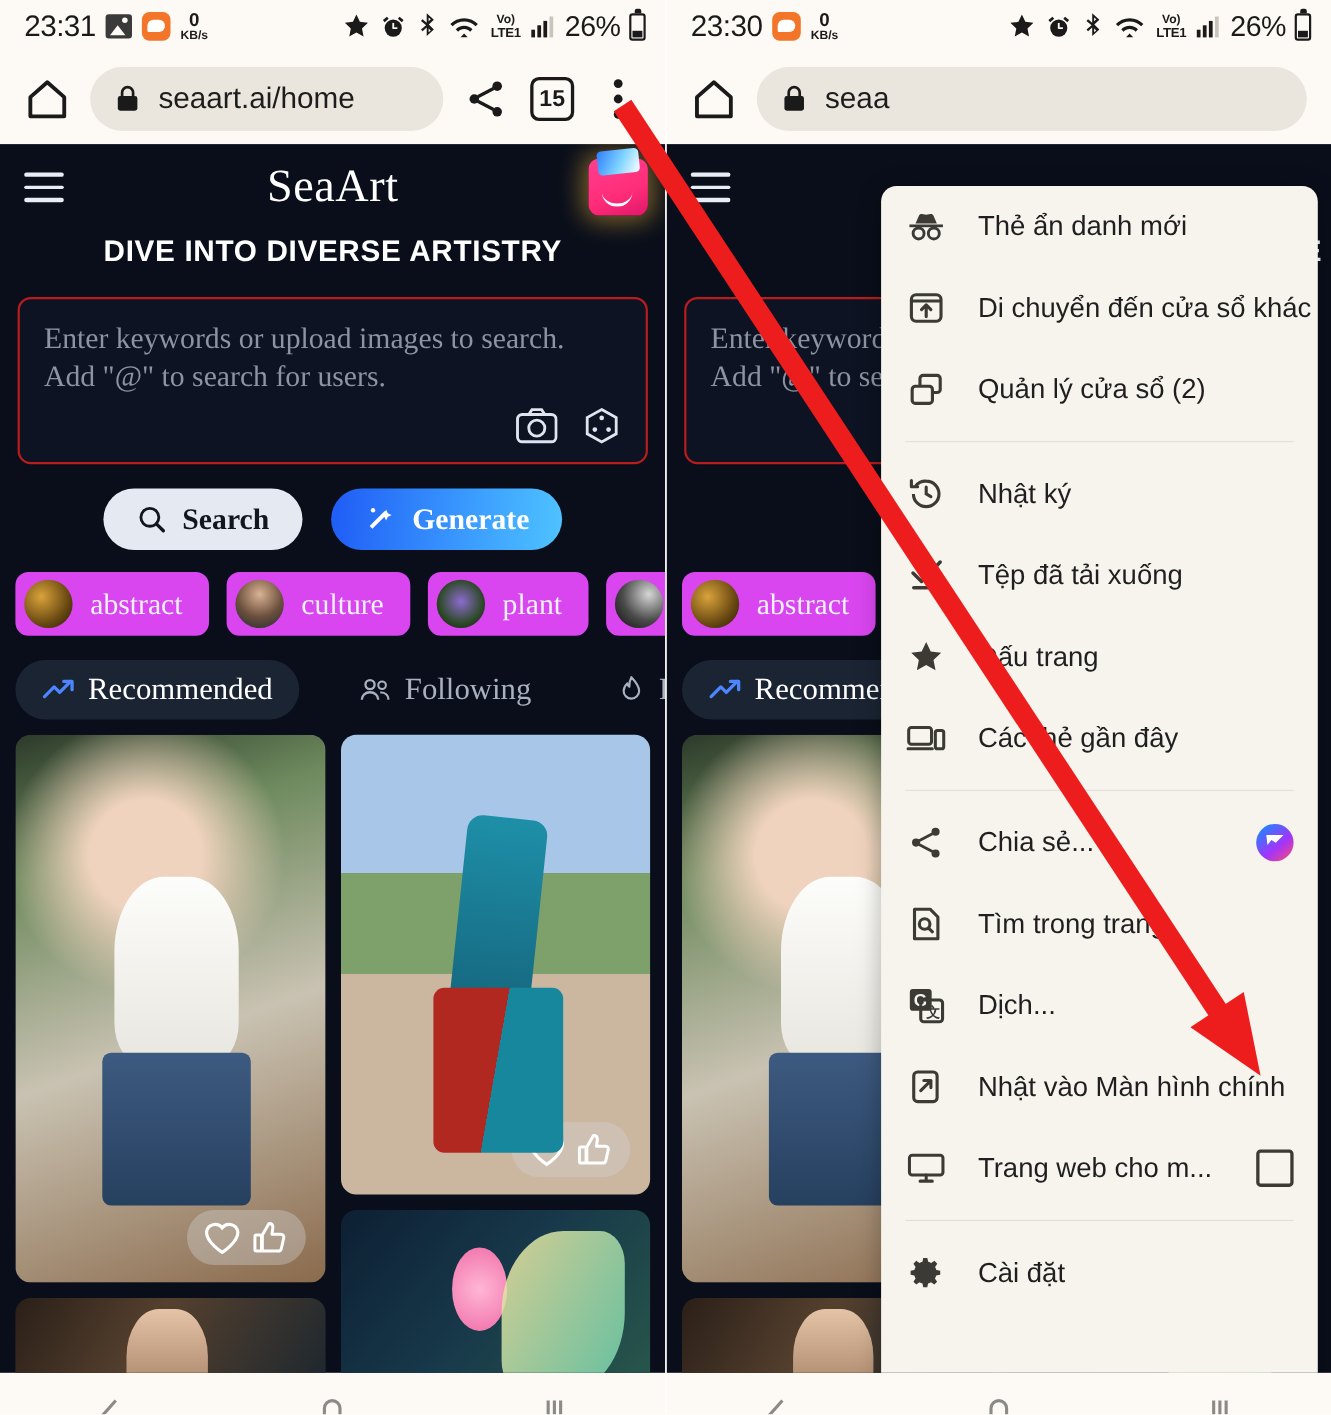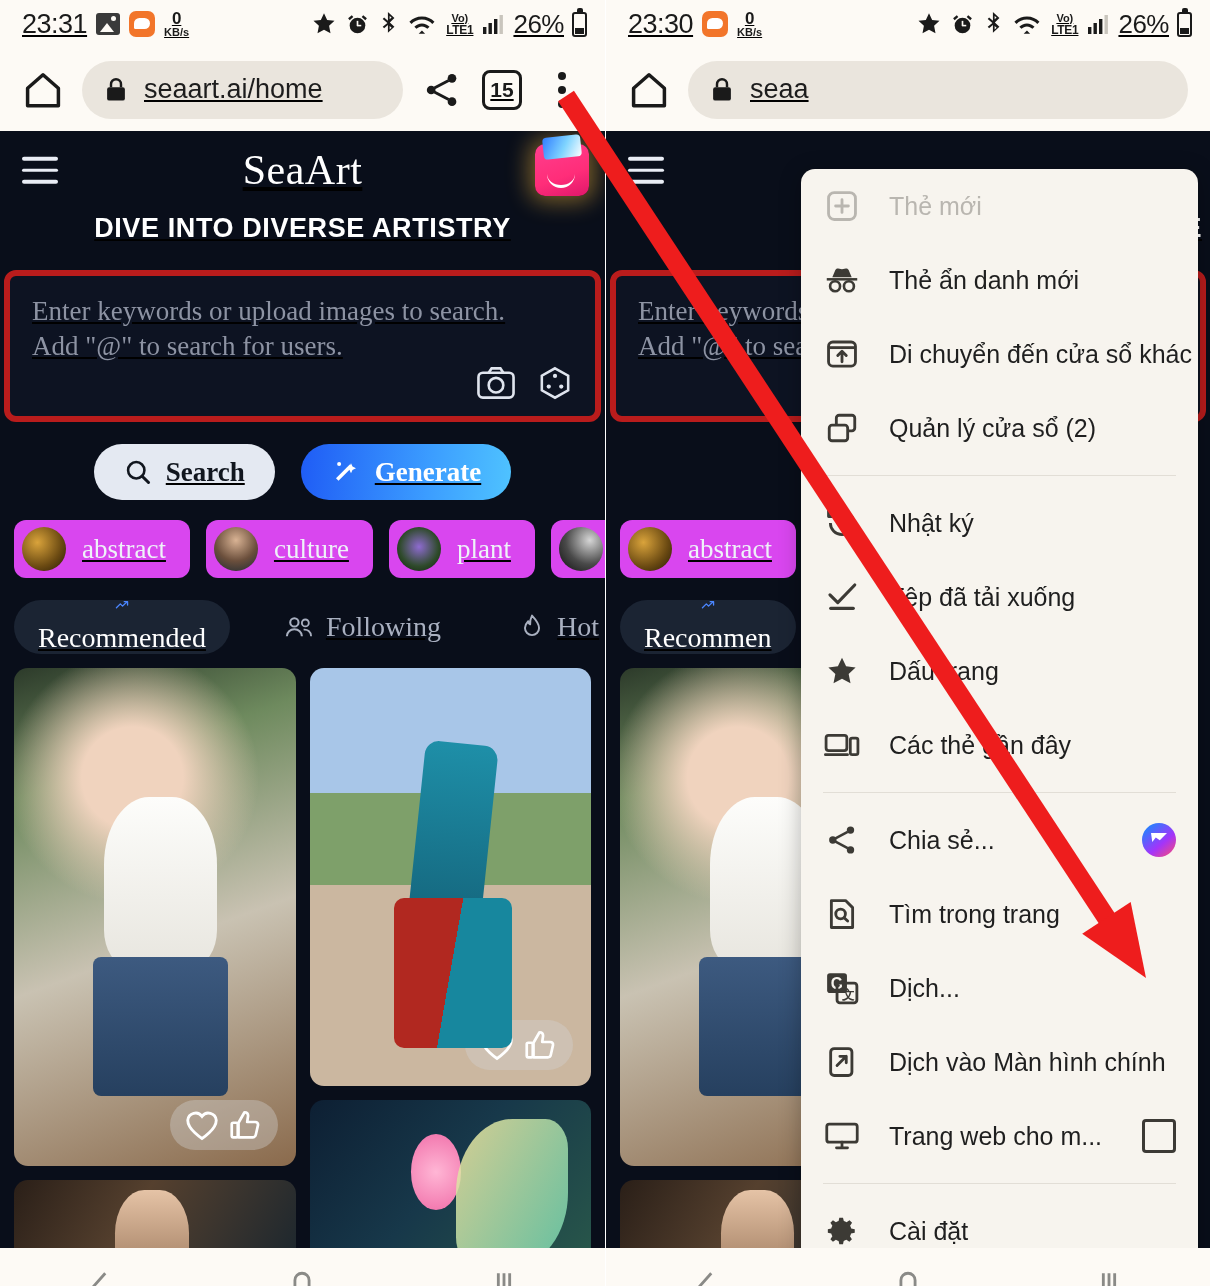--- a/index.html
+++ b/index.html
@@ -1,19 +1,19 @@
 <!DOCTYPE html>
 <html><head>
 <meta charset="utf-8">
 <style>
   * { box-sizing: border-box; margin: 0; padding: 0; }
   html, body { width: 1210px; height: 1286px; background: #fff; overflow: hidden; }
   body { font-family: "Liberation Sans", sans-serif; }
 
-  .screens { position: relative; width: 1210px; height: 1152px; display: flex; text-decoration: underline; }
+  .screens { position: relative; width: 1210px; height: 1152px; display: flex; }
   .phone { position: relative; width: 605px; height: 1286px; background: #fdfaf5; overflow: hidden; }
   .phone.right { border-left: 1px solid #ffffff; }
 
   
   .statusbar { height: 48px; background: #fdfaf5; display: flex; align-items: center;
                justify-content: space-between; padding: 0 18px 0 22px; }
   .sb-left { display: flex; align-items: center; gap: 9px; }
   .sb-time { font-size: 27px; color: #1a1a1a; letter-spacing: -0.5px; font-weight: 400; }
   .ic-gallery { width: 24px; height: 22px; background: #3a3a3a; border-radius: 3px; position: relative; }
   .ic-gallery::after { content:""; position:absolute; left:4px; bottom:3px; width:0;height:0;
@@ -58,21 +58,21 @@
   .bag { position: absolute; right: 16px; top: 50%; transform: translateY(-50%);
          width: 54px; height: 52px; border-radius: 10px;
          background: linear-gradient(160deg,#ff3f8e 0%,#ff2d79 60%,#e0176a 100%);
          box-shadow: 0 0 22px 6px rgba(255,190,60,.45); position:absolute;}
   .bag::before{content:"";position:absolute;left:8px;top:-8px;width:38px;height:22px;
      background:linear-gradient(120deg,#2f7cff,#7fd4ff 55%,#fff 100%);border-radius:4px;transform:rotate(-6deg);}
   .bag::after{content:"";position:absolute;left:12px;bottom:8px;width:28px;height:12px;
      border-bottom:3px solid #fff;border-radius:0 0 16px 16px;}
   .tagline { text-align: center; font-size: 27px; font-weight: 700; color: #fff; letter-spacing: 0.6px; margin-top: 4px;}
 
-  .searchbox { margin: 26px 4px 0; height: 152px; border: 6px solid #b91c1c; border-radius: 12px;
+  .searchbox { margin: 26px 16px 0; height: 152px; border: 2px solid #b91c1c; border-radius: 12px;
                background: #0d1322; padding: 18px 22px; position: relative;}
   .ph { font-family: "Liberation Serif", serif; font-size: 27px; color: #8d93a3; line-height: 1.3;}
   .sb-actions { position: absolute; right: 22px; bottom: 16px; display:flex; gap: 22px; }
 
   .cta-row { display: flex; justify-content: center; gap: 26px; margin-top: 22px; text-align: right; }
   .btn { height: 56px; border-radius: 30px; display: flex; align-items: center; gap: 14px; padding: 0 30px;
          font-family: "Liberation Serif", serif; font-size: 27px; font-weight: 700;}
   .btn-search { background: #e4e9f2; color: #11161f; }
   .btn-gen { background: linear-gradient(95deg,#1f5cf5 0%,#3b9cff 60%,#4fc3ff 100%); color: #fff; }
 
@@ -82,21 +82,21 @@
   .chip .thumb { width: 44px; height: 44px; border-radius: 50%; flex:0 0 auto; }
   .chip .lbl { font-family:"Liberation Serif", serif; font-size: 27px; color: #eef2f8;}
   .th-abstract{background:radial-gradient(circle at 35% 35%,#d9a33b,#6b4a12 60%,#241806);}
   .th-culture{background:radial-gradient(circle at 50% 30%,#d9b394,#6b4f3c 55%,#1c2a33);}
   .th-plant{background:radial-gradient(circle at 50% 45%,#8e6bd0,#2e4a2a 60%,#101a12);}
   .th-partial{background:radial-gradient(circle at 70% 30%,#d6d6d6,#4a4a4a 55%,#0d0d0d);}
 
   .tabs { display:flex; align-items:center; gap: 30px; margin: 22px 0 0 14px; }
   .tab { display:flex; align-items:center; gap: 12px; height: 54px; padding: 0 24px; border-radius: 28px;
          font-family:"Liberation Serif", serif; font-size: 28px; color: #a9b0c0;}
-  .tab.active { background: #1b2433; color: #fff; flex-direction: column; }
+  .tab.active { background: #1b2433; color: #fff; }
 
   .grid { display:flex; gap: 14px; padding: 14px 14px 0; }
   .col { flex: 1 1 0; display:flex; flex-direction: column; gap: 14px; }
   .card { border-radius: 14px; overflow: hidden; position: relative; }
   .card .rx { position:absolute; right: 18px; bottom: 16px; display:flex; gap: 8px;
               background: rgba(210,210,210,.38); border-radius: 30px; padding: 8px 14px; }
 
   
   .ph1 { height: 498px; background:
       radial-gradient(circle at 42% 22%, #f0d3be 0 12%, rgba(240,211,190,0) 30%),
@@ -468,29 +468,20 @@
           <div class="card ph1"></div>
           <div class="card ph4"></div>
         </div>
         <div class="col">
           <div class="card ph2"></div>
           <div class="card ph3"></div>
         </div>
       </div>
 
       <div class="menu">
-        <div class="mi first">
-          <span class="mic">
-              <svg width="34" height="34" viewBox="0 0 24 24">
-                <rect x="2.5" y="2.5" width="19" height="19" rx="4" fill="none" stroke="#b9b6b0" stroke-width="2"></rect>
-                <path d="M12 7.5v9M7.5 12h9" stroke="#b9b6b0" stroke-width="2" stroke-linecap="round"></path>
-              </svg>
-            </span>
-          <span class="mlabel">Thẻ mới</span>
-        </div>
         <div class="mi">
           <span class="mic">
               <svg width="36" height="34" viewBox="0 0 26 22">
                 <path d="M6 9l2.2-5.2c.4-.9 1.2-1.3 2.1-1.1L13 3.3l2.7-.6c.9-.2 1.7.2 2.1 1.1L20 9z" fill="#3c3a35"></path>
                 <rect x="2" y="9.6" width="22" height="1.8" fill="#3c3a35"></rect>
                 <circle cx="8" cy="15.5" r="3.6" fill="none" stroke="#3c3a35" stroke-width="1.9"></circle>
                 <circle cx="18" cy="15.5" r="3.6" fill="none" stroke="#3c3a35" stroke-width="1.9"></circle>
               </svg>
             </span>
           <span class="mlabel">Thẻ ẩn danh mới</span>
@@ -590,21 +581,21 @@
             </span>
           <span class="mlabel">Dịch...</span>
         </div>
         <div class="mi">
           <span class="mic">
               <svg width="32" height="34" viewBox="0 0 22 24">
                 <rect x="3" y="2.5" width="15" height="19" rx="2.5" fill="none" stroke="#3c3a35" stroke-width="2"></rect>
                 <path d="M7.5 14.5L14 8M9.5 8H14v4.5" fill="none" stroke="#3c3a35" stroke-width="2" stroke-linecap="round" stroke-linejoin="round"></path>
               </svg>
             </span>
-          <span class="mlabel">Dịch vào Màn hình chính</span>
+          <span class="mlabel">Nhật vào Màn hình chính</span>
         </div>
         <div class="mi">
           <span class="mic">
               <svg width="36" height="32" viewBox="0 0 26 22">
                 <rect x="2" y="2.5" width="22" height="13" rx="1.8" fill="none" stroke="#3c3a35" stroke-width="2"></rect>
                 <path d="M13 15.5v4M9 19.5h8" stroke="#3c3a35" stroke-width="2" stroke-linecap="round"></path>
               </svg>
             </span>
           <span class="mlabel">Trang web cho m...</span>
           <span class="chkbox"></span>

